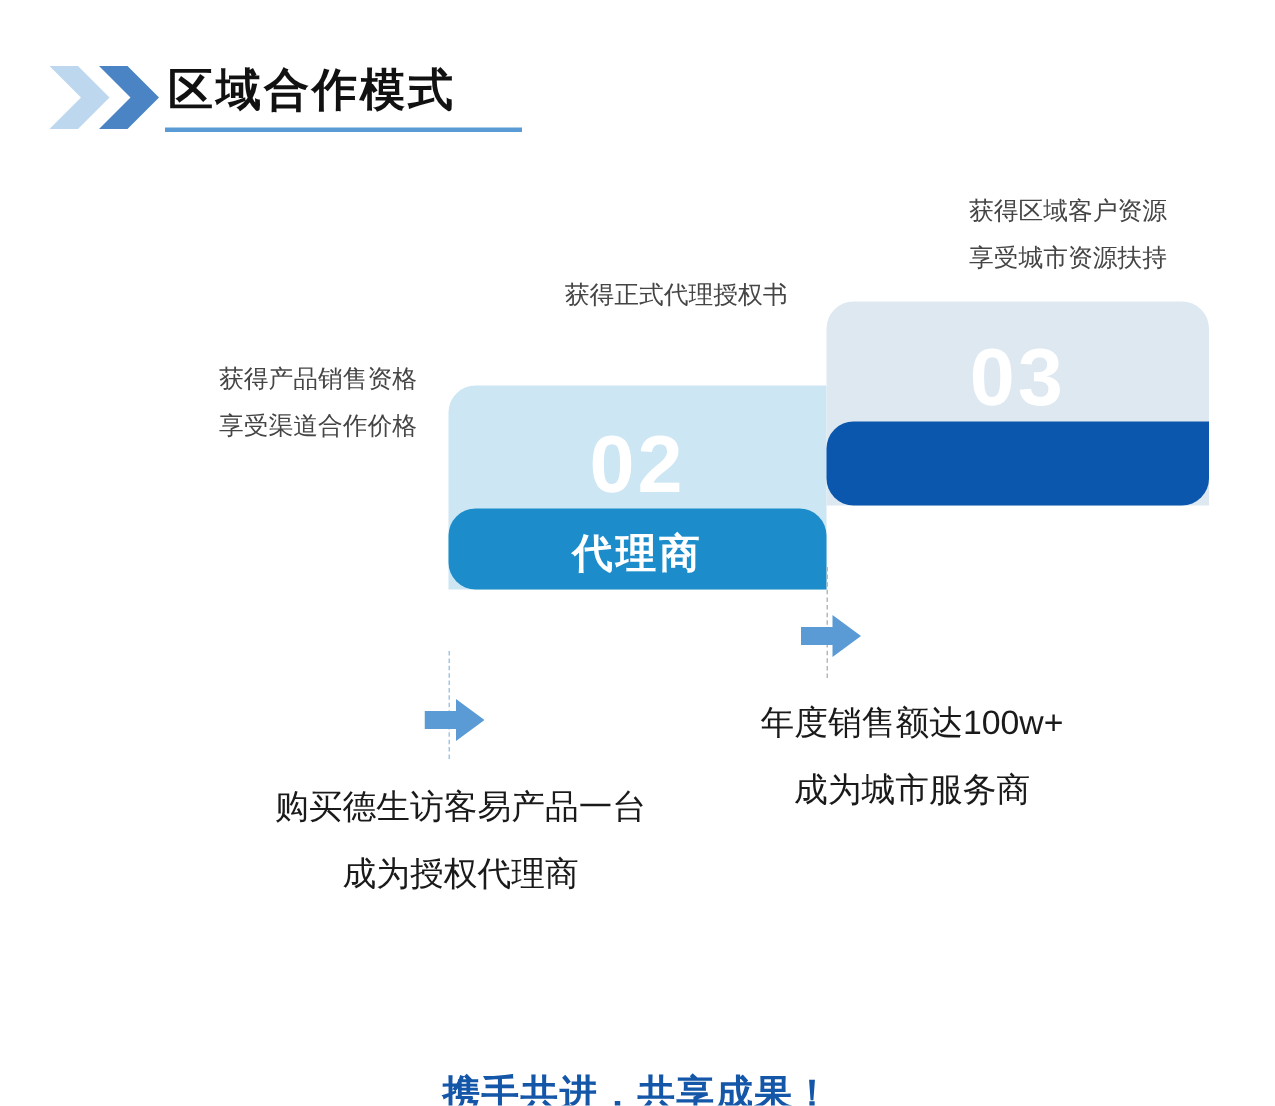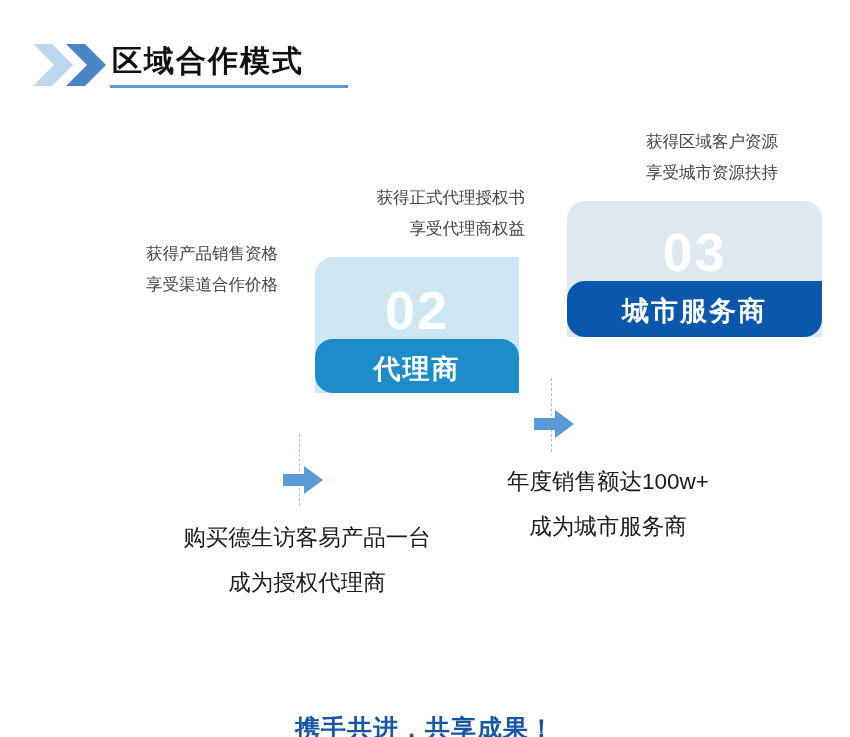--- a/index.html
+++ b/index.html
@@ -62,21 +62,20 @@
     font-size: 16.5px;
     line-height: 31px;
     text-align: right;
     white-space: nowrap;
   }
   .caption div { display: block; }
 
   .card {
     position: absolute;
     overflow: visible;
-    margin-left: 16px;
   }
   .card-body {
     position: absolute;
     left: 0; top: 0;
     width: 100%;
     height: 100%;
   }
   .card-bar {
     position: absolute;
     left: 0;
@@ -113,21 +112,21 @@
   }
   #card1 .card-bar {
     top: 82px; height: 54px;
     background: #4d8ef2;
     border-radius: 18px 0 0 18px;
   }
   #card1 .card-num { top: 26px; }
   #card1 .card-label { top: 97px; }
 
   
-  #card2 { left: 299px; top: 257px; width: 204px; height: 136px; }
+  #card2 { left: 299px; top: 257px; width: 252px; height: 136px; }
   #card2 .card-body {
     background: #cce6f4;
     border-radius: 18px 0 0 0;
   }
   #card2 .card-bar {
     top: 82px; height: 54px;
     background: #1c8dca;
     border-radius: 18px 18px 0 18px;
   }
   #card2 .card-num { top: 26px; }
@@ -200,41 +199,39 @@
     <div class="header-underline"></div>
   </div>
 
   <div class="caption" style="left:78px; top:238px; width:200px;">
     <div>获得产品销售资格</div>
     <div>享受渠道合作价格</div>
   </div>
 
   <div class="caption" style="left:325px; top:182px; width:200px;">
     <div>获得正式代理授权书</div>
-    <div>享受代理商权益</div>
   </div>
 
   <div class="caption" style="left:578px; top:126px; width:200px;">
     <div>获得区域客户资源</div>
     <div>享受城市资源扶持</div>
   </div>
 
 
   <div class="card" id="card2">
     <div class="card-body"></div>
     <div class="card-bar"></div>
     <div class="card-num">02</div>
     <div class="card-label">代理商</div>
   </div>
 
   <div class="card" id="card3">
     <div class="card-body"></div>
     <div class="card-bar"></div>
     <div class="card-num">03</div>
-    <div class="card-label">城市服务商</div>
   </div>
 
   <div class="dashed-line" id="dash1"></div>
   <div class="dashed-line" id="dash2"></div>
 
   <div class="arrow" style="left:283px; top:466px;">
     <svg width="40" height="28" viewBox="0 0 40 28" xmlns="http://www.w3.org/2000/svg">
       <polygon points="0,8 21,8 21,0 40,14 21,28 21,20 0,20" fill="#5b9bd5"></polygon>
     </svg>
   </div>

